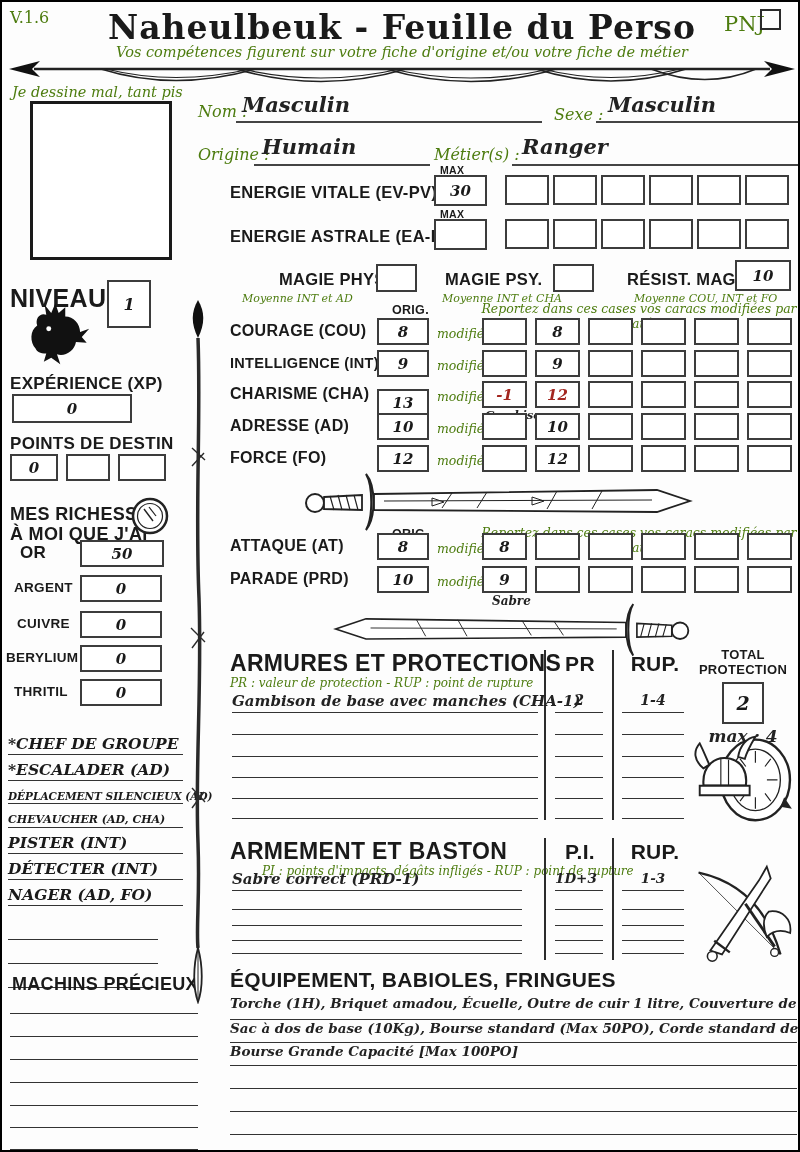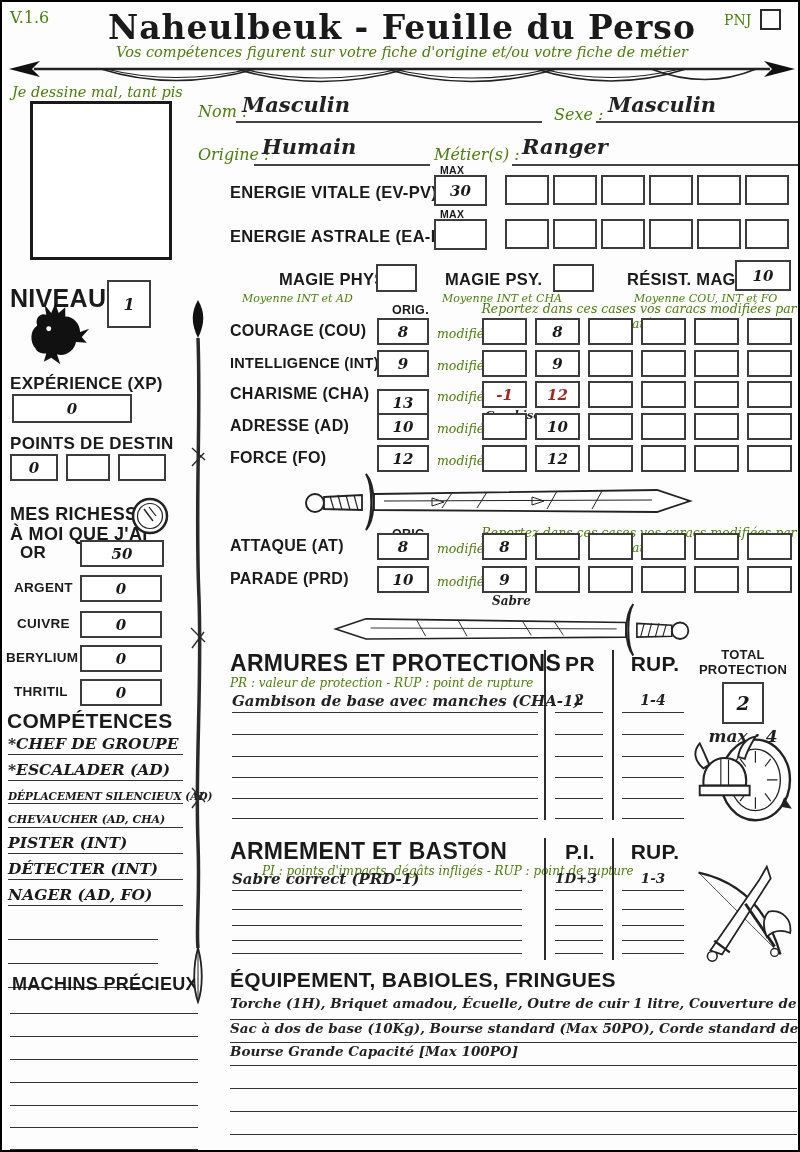--- a/index.html
+++ b/index.html
@@ -29,21 +29,21 @@
   svg{display:block;}
 </style>
 </head>
 <body>
 
 <div class="page">
 
   <div class="abs scr" style="left:8px;top:6px;font-size:16px;font-style:normal;">V.1.6</div>
   <div class="abs title-font" style="left:90px;top:6px;width:620px;text-align:center;font-size:33px;letter-spacing:1px;">Naheulbeuk - Feuille du Perso</div>
   <div class="abs scr" style="left:90px;top:42px;width:620px;text-align:center;font-size:14.5px;">Vos compétences figurent sur votre fiche d'origine et/ou votre fiche de métier</div>
-  <div class="abs scr" style="left:722px;top:10px;font-size:14px;font-style:normal;">PNJ</div>
+  <div class="abs scr" style="left:722px;top:10px;font-size:21px;font-style:normal;">PNJ</div>
   <div class="abs" style="left:758px;top:7px;width:21px;height:21px;border:2.5px solid #2a2a2a;box-sizing:border-box;"></div>
 
   <div class="abs" style="left:4px;top:54px;">
     <svg width="792" height="34" viewBox="0 0 792 34">
       <g stroke="#222" fill="none">
         <line x1="28" y1="13" x2="764" y2="13" stroke-width="2.5"></line>
         <path d="M95,13 Q168,36 250,13" stroke-width="1.6"></path>
         <path d="M100,13 Q168,30 245,13" stroke-width="1.2"></path>
         <path d="M230,13 Q315,38 400,13" stroke-width="1.6"></path>
         <path d="M236,13 Q315,31 394,13" stroke-width="1.2"></path>
@@ -96,21 +96,20 @@
   <div class="abs box thin" style="left:78px;top:538px;width:84px;height:27px;font-size:15px;">50</div>
   <div class="abs disp" style="left:12px;top:578px;font-size:13.5px;">ARGENT</div>
   <div class="abs box thin" style="left:78px;top:573px;width:82px;height:27px;font-size:15px;">0</div>
   <div class="abs disp" style="left:15px;top:614px;font-size:13.5px;">CUIVRE</div>
   <div class="abs box thin" style="left:78px;top:609px;width:82px;height:27px;font-size:15px;">0</div>
   <div class="abs disp" style="left:4px;top:648px;font-size:13.5px;">BERYLIUM</div>
   <div class="abs box thin" style="left:78px;top:643px;width:82px;height:27px;font-size:15px;">0</div>
   <div class="abs disp" style="left:12px;top:682px;font-size:13.5px;">THRITIL</div>
   <div class="abs box thin" style="left:78px;top:677px;width:82px;height:27px;font-size:15px;">0</div>
 
-  <div class="abs disp" style="left:5px;top:707px;font-size:21px;">COMPÉTENCES</div>
   <div class="abs comp-list" style="left:6px;top:732px;width:175px;">
     <div class="comp-item">*CHEF DE GROUPE</div>
     <div class="comp-item">*ESCALADER (AD)</div>
     <div class="comp-item">DÉPLACEMENT SILENCIEUX (AD)</div>
     <div class="comp-item">CHEVAUCHER (AD, CHA)</div>
     <div class="comp-item">PISTER (INT)</div>
     <div class="comp-item">DÉTECTER (INT)</div>
     <div class="comp-item">NAGER (AD, FO)</div>
     <div class="comp-empty" style="margin-top:16px;"></div>
     <div class="comp-empty"></div>

